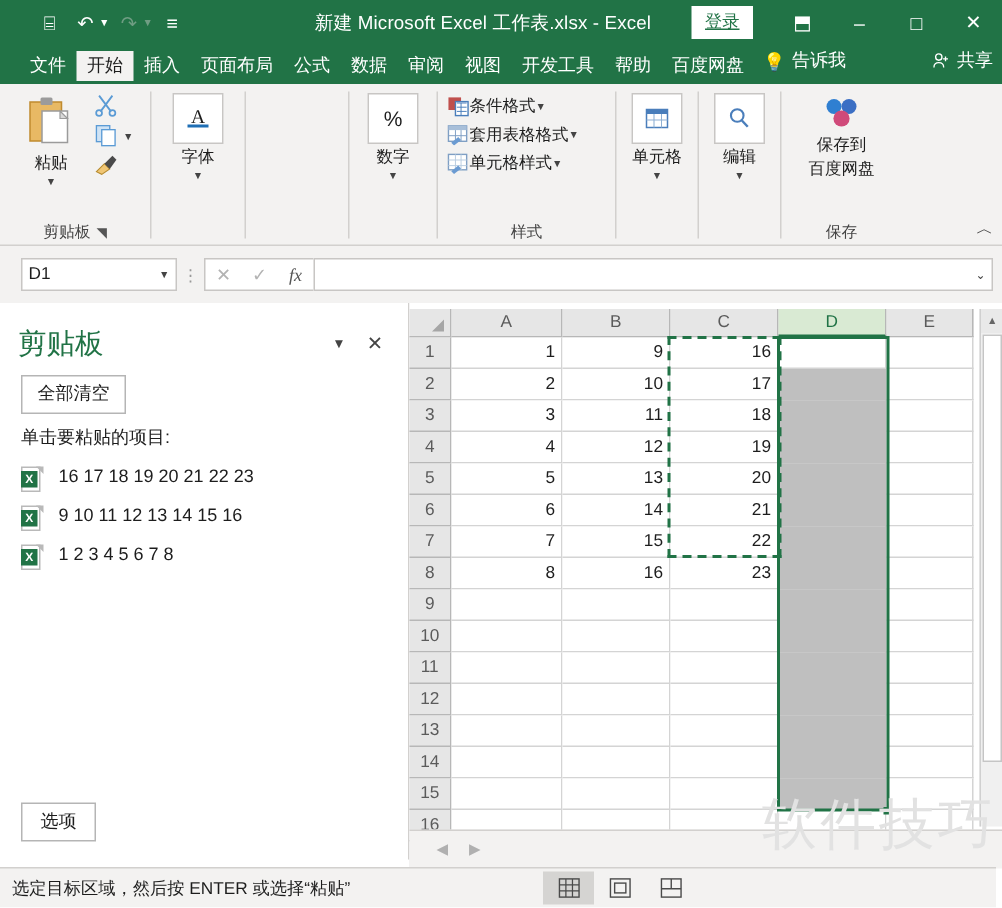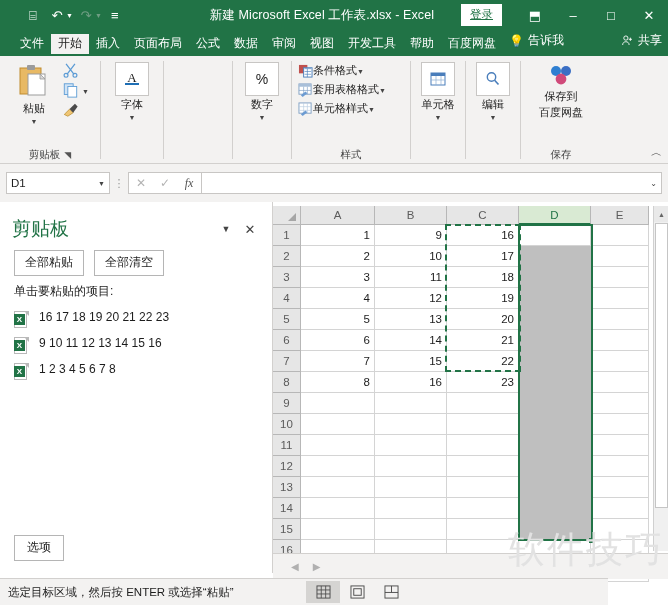--- a/index.html
+++ b/index.html
@@ -93,21 +93,21 @@
   .dlg-launch { font-size:9px; color:#555; }
   .collapse-ribbon { position:absolute; right:6px; bottom:3px; font-size:11px; color:#444; }
 
   
   .fbar {
     position:absolute; left:0; top:164px; width:668px; height:38px;
     background:#f3f2f1; display:flex; align-items:center; padding:0 6px;
   }
   .namebox {
     width:104px; height:22px; background:#fff; border:1px solid #c8c6c4;
-    display:flex; align-items:center; padding:0 4px; font-size:11.5px; color:#1d1d1d;
+    display:flex; align-items:center; padding:0 4px; font-size:11.5px; color:#1d1d1d;margin-left:8px;
   }
   .namebox .nb-val { flex:1; }
   .namebox .nb-car { font-size:7px; color:#444; }
   .fb-dots { width:18px; text-align:center; color:#999; font-size:11px; letter-spacing:0; }
   .fb-btns { display:flex; align-items:center; height:22px; border:1px solid #c8c6c4; border-right:none; background:#fff; }
   .fb-btn { width:24px; height:20px; display:flex; align-items:center; justify-content:center; font-size:12px; color:#b3b3b3; }
   .fb-fx { color:#555; font-style:italic; font-family:"Liberation Serif", serif; font-size:12px; }
   .fb-input {
     flex:1; height:22px; background:#fff; border:1px solid #c8c6c4;
     display:flex; align-items:center; padding:0 4px; font-size:11.5px;
@@ -202,21 +202,21 @@
   .tabbar { position:absolute; left:273px; bottom:26px; width:395px; height:26px; background:#f3f2f1; border-top:1px solid #d2d0ce; display:flex; align-items:center; }
   .nav-arrows { display:flex; align-items:center; padding-left:18px; gap:14px; color:#b0b0b0; font-size:10px; }
   .sheet-tab {
     margin-left:18px; background:#fff; color:#217346; font-size:12px;
     padding:4px 14px 3px; border-top:2px solid transparent; border-bottom:2px solid #217346;
     position:relative; top:2px;
   }
 
   
   .statusbar {
-    position:absolute; left:0; bottom:0; width:608px; height:27px;
+    position:absolute; left:0; bottom:0; width:664px; height:27px;
     background:#f3f2f1; border-top:1px solid #d2d0ce; display:flex; align-items:center;
   }
   .sb-text { font-size:11.5px; color:#1d1d1d; padding-left:8px; flex:1; }
   .sb-views { display:flex; align-items:center; padding-right:200px; gap:0; }
   .sb-view { width:34px; height:22px; display:flex; align-items:center; justify-content:center; }
   .sb-view.active { background:#d5d4d2; }
 
   
   .watermark {
     position:absolute; right:4px; bottom:30px;
@@ -486,21 +486,20 @@
     </div>
   </div>
 
   <div class="clip-pane">
     <div class="clip-head">
       <span class="clip-title">剪贴板</span>
       <span class="clip-hbtn c1">▼</span>
       <span class="clip-hbtn c2">✕</span>
     </div>
     <div class="clip-btns">
-      <span class="clip-btn">全部粘贴</span>
       <span class="clip-btn">全部清空</span>
     </div>
     <div class="clip-prompt">单击要粘贴的项目:</div>
     <div class="clip-items">
       <div class="clip-item">
         <span class="xl-ico">
           <span class="sheetbg"></span>
             <span class="fold"></span>
             <span class="xbox">X</span>
         </span>

